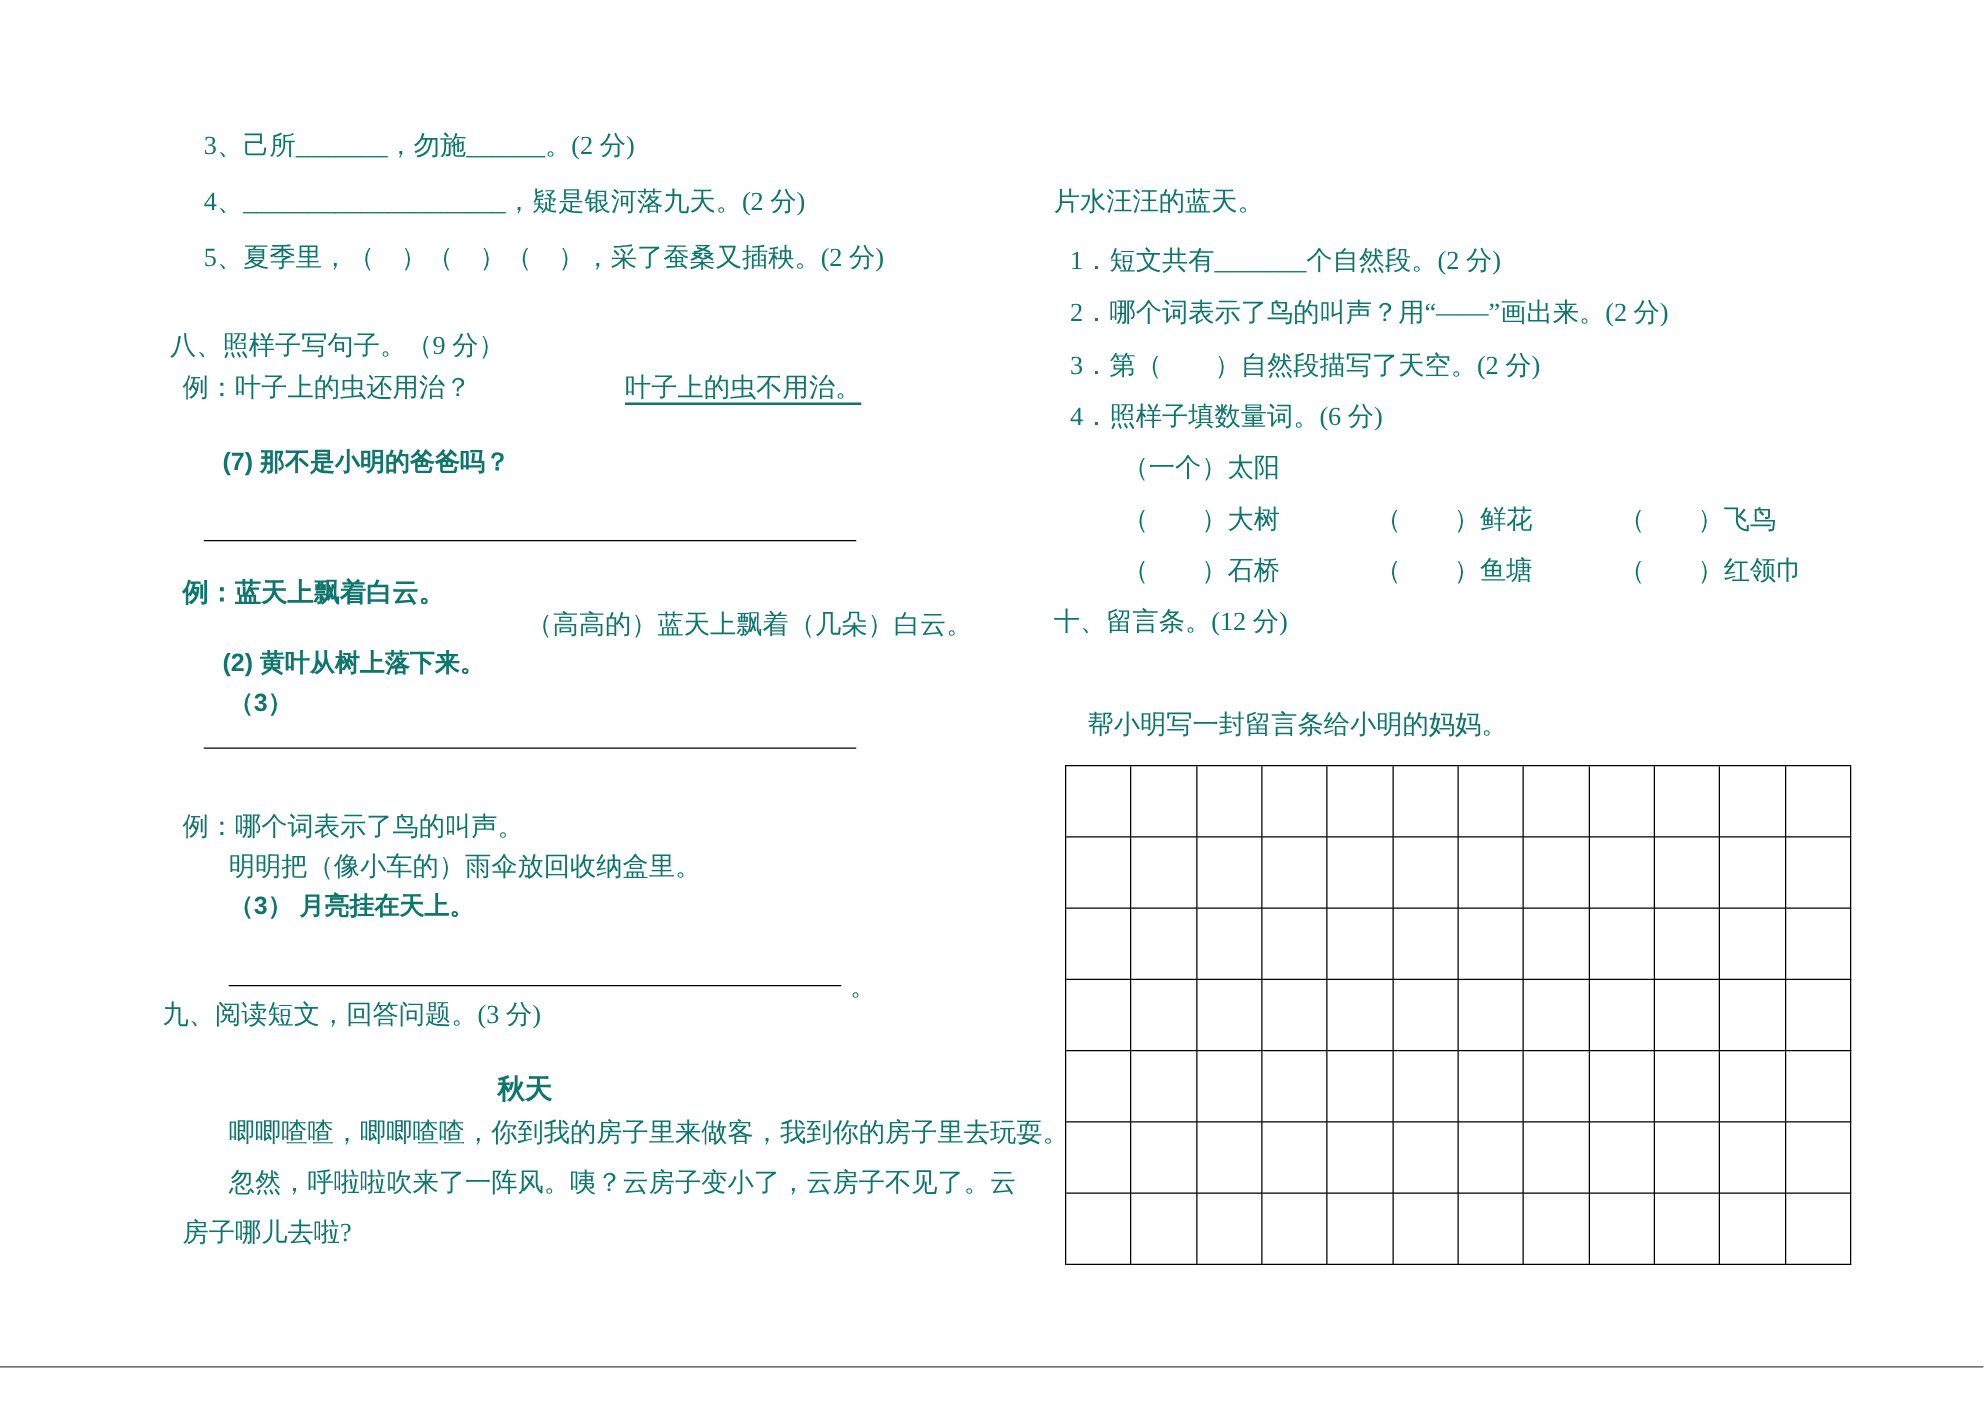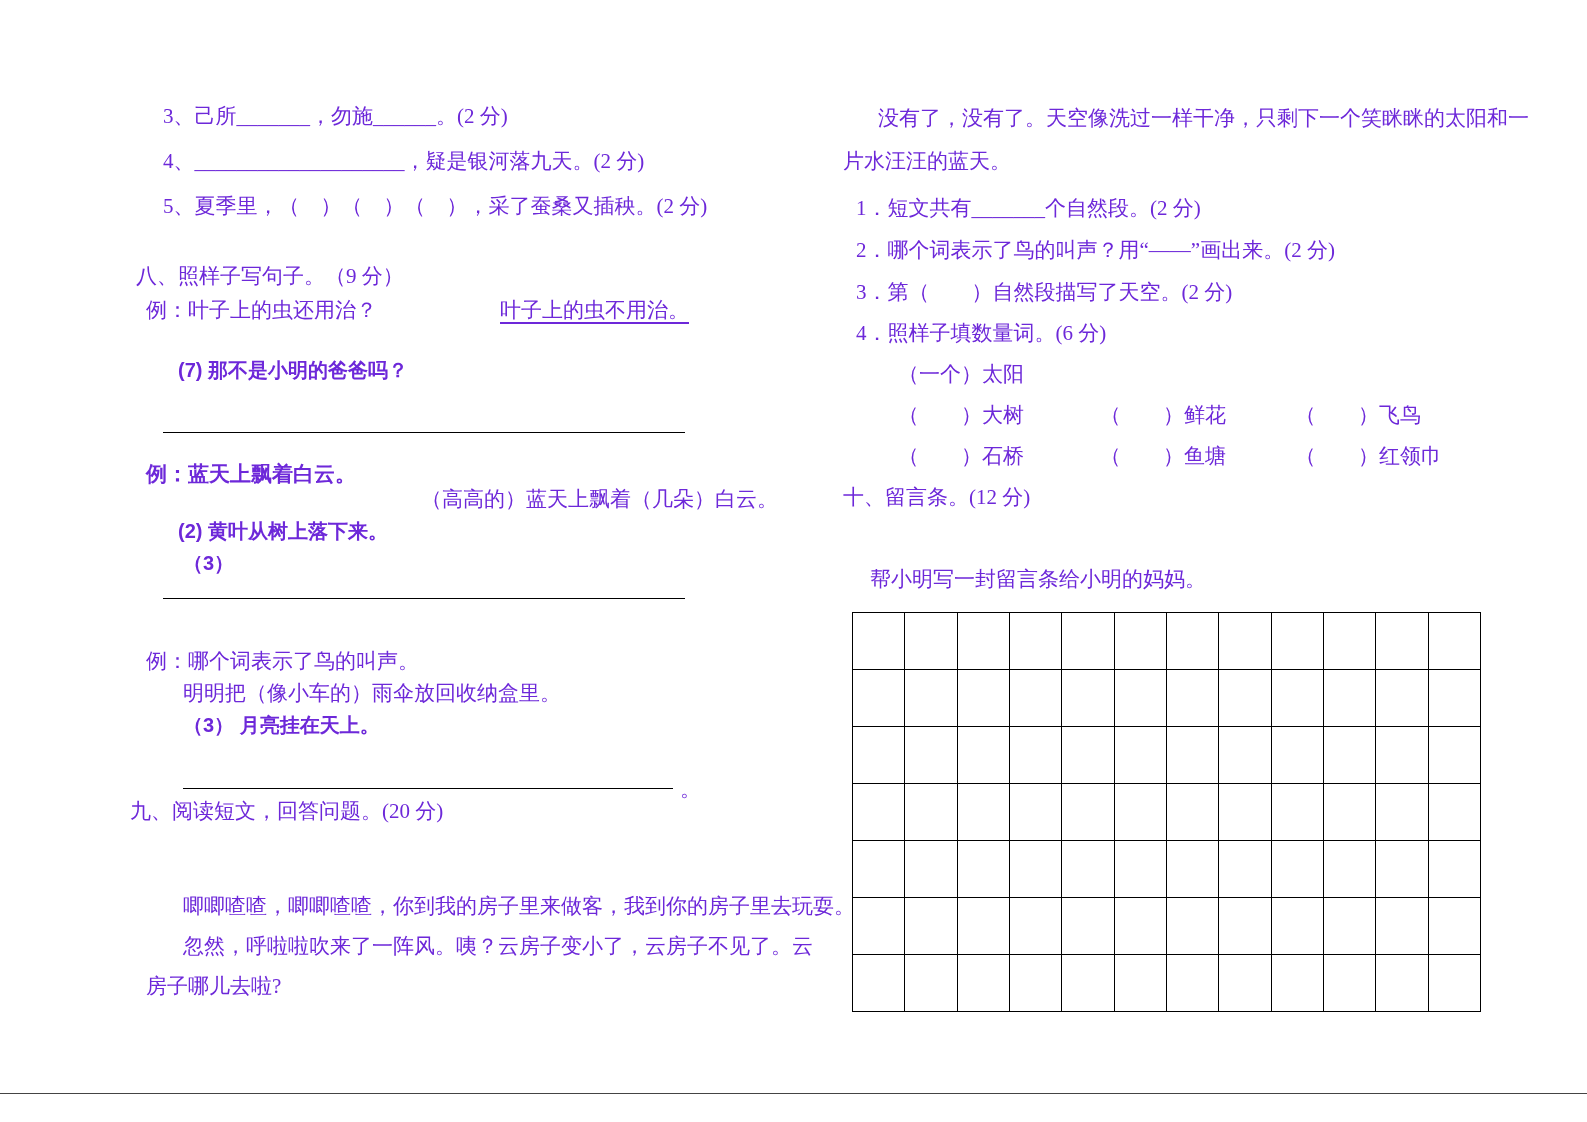--- a/index.html
+++ b/index.html
@@ -3,21 +3,21 @@
 <meta charset="utf-8">
 <style>
   * { box-sizing: border-box; }
   html, body { margin: 0; padding: 0; background: #ffffff; }
   .page {
     position: relative;
     width: 1587px;
     height: 1122px;
     background: #ffffff;
     font-family: "Liberation Serif", "DejaVu Serif", serif;
-    color: #6d28d9;
+    color: #0f766e;
     overflow: hidden;
   }
   .line {
     position: absolute;
     white-space: nowrap;
     font-size: 21px;
     line-height: 1.25;
   }
   .bold-item {
     font-weight: 700;
@@ -85,28 +85,28 @@
 
   <div class="answer-line" style="left:163px; top:598px; width:522px;"></div>
 
   <div class="line" style="left:146px; top:648px;">例：哪个词表示了鸟的叫声。</div>
   <div class="line" style="left:183px; top:680px;">明明把（像小车的）雨伞放回收纳盒里。</div>
   <div class="line bold-item" style="left:183px; top:713px;">（3） 月亮挂在天上。</div>
 
   <div class="answer-line" style="left:183px; top:788px; width:490px;"></div>
   <div class="line" style="left:680px; top:776px;">。</div>
 
-  <div class="line section-title" style="left:130px; top:798px;">九、阅读短文，回答问题。(20 分)</div>
-
+  <div class="line section-title" style="left:130px; top:798px;">九、阅读短文，回答问题。(3 分)</div>
+
+  <div class="passage-title" style="left:130px; top:856px; width:580px;">秋天</div>
 
   <div class="line" style="left:183px; top:893px;">唧唧喳喳，唧唧喳喳，你到我的房子里来做客，我到你的房子里去玩耍。</div>
   <div class="line" style="left:183px; top:933px;">忽然，呼啦啦吹来了一阵风。咦？云房子变小了，云房子不见了。云</div>
   <div class="line" style="left:146px; top:973px;">房子哪儿去啦?</div>
 
-  <div class="line" style="left:878px; top:105px;">没有了，没有了。天空像洗过一样干净，只剩下一个笑眯眯的太阳和一</div>
   <div class="line" style="left:843px; top:148px;">片水汪汪的蓝天。</div>
 
   <div class="line" style="left:856px; top:195px;">1．短文共有_______个自然段。(2 分)</div>
   <div class="line" style="left:856px; top:237px;">2．哪个词表示了鸟的叫声？用“——”画出来。(2 分)</div>
   <div class="line" style="left:856px; top:279px;">3．第（　　）自然段描写了天空。(2 分)</div>
   <div class="line" style="left:856px; top:320px;">4．照样子填数量词。(6 分)</div>
 
   <div class="line" style="left:898px; top:361px;">（一个）太阳</div>
 
   <div class="line" style="left:898px; top:402px;">（　　）大树</div>

